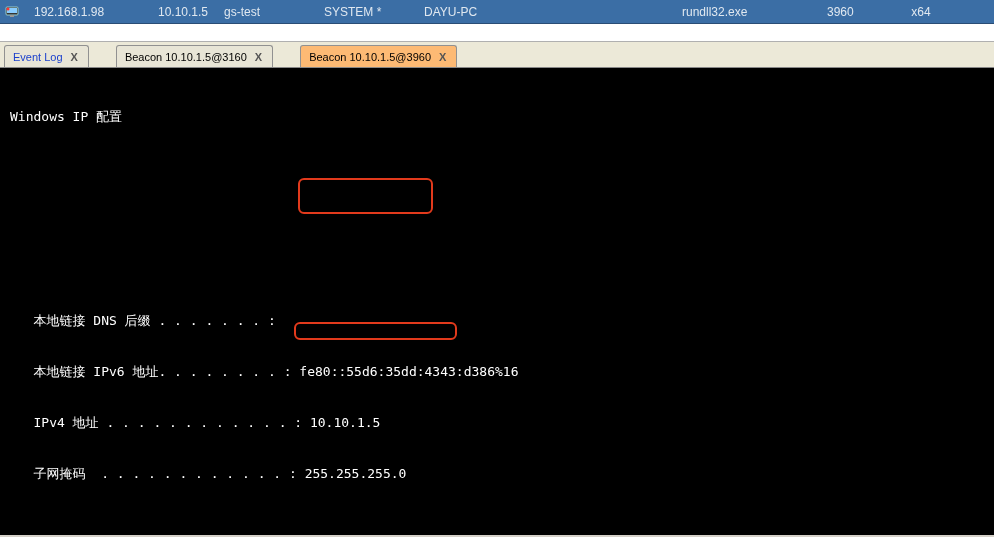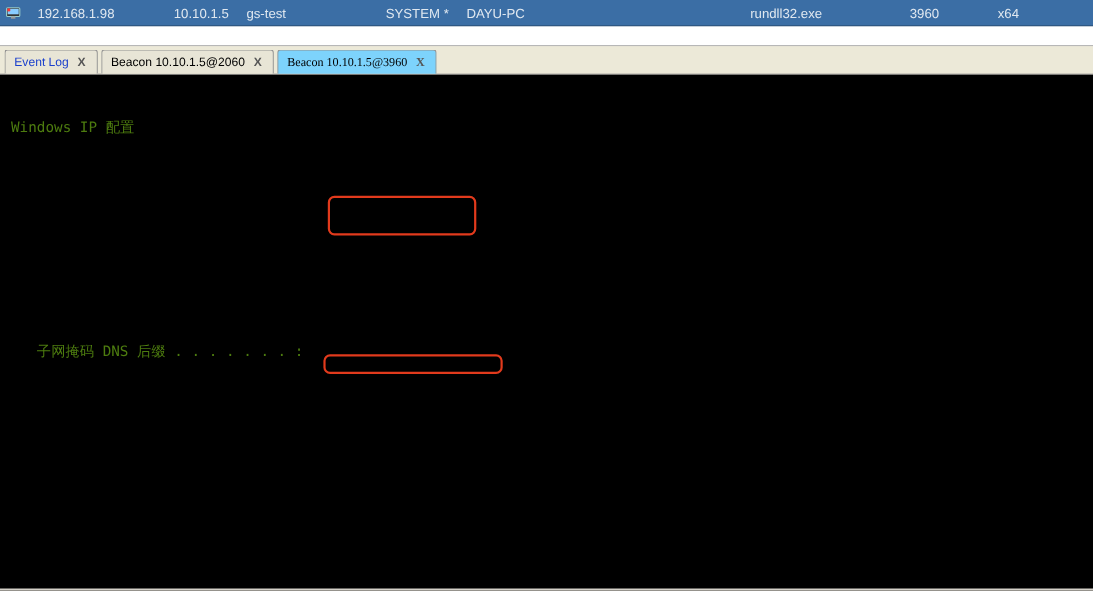--- a/index.html
+++ b/index.html
@@ -29,72 +29,72 @@
       align-items: center;
       justify-content: center;
     }
     .top-col {
       padding: 0 8px;
       white-space: nowrap;
     }
     .col-external { width: 100px; }
     .col-internal { width: 90px; text-align: right; }
     .col-listener { width: 100px; }
-    .col-user { width: 100px; text-align: right; }
+    .col-user { width: 100px; }
     .col-computer { width: 110px; }
     .col-note { width: 100px; }
     .col-process { width: 145px; margin-left: 48px; }
     .col-pid { width: 80px; text-align: left; }
-    .col-arch { width: 50px; text-align: left; padding-right: 14px; }
+    .col-arch { width: 50px; text-align: center; padding-right: 14px; }
     
     .spacer-row {
       height: 18px;
       background: #ffffff;
       border-bottom: 1px solid #b0b0b0;
     }
     
     .tabs-row {
       background: #ece9d8;
       height: 26px;
       display: flex;
       align-items: flex-end;
       padding: 2px 4px 0 4px;
       border-bottom: 1px solid #888;
+      gap: 24px;
     }
     .tab {
       display: inline-flex;
       align-items: center;
       padding: 4px 8px;
       margin-right: 3px;
       border: 1px solid #919191;
       border-bottom: none;
       border-radius: 3px 3px 0 0;
       background: #e8e5d6;
       cursor: pointer;
       font-size: 11px;
       color: #000;
       height: 22px;
     }
     .tab.active {
-      background: #7dd3fc;
+      background: #fdba74;
       position: relative;
       z-index: 2;
-      font-family: Liberation Serif, serif;
     }
     .tab-label { margin-right: 6px; }
     .tab-label.link-blue { color: #1a3fcc; }
     .tab-close {
       color: #555;
       font-weight: bold;
       padding: 0 2px;
     }
     
     .terminal {
       background: #000;
-      color: #4d7c0f;
+      color: #ffffff;
       font-family: "NSimSun", "SimSun", "Consolas", monospace;
       font-size: 13px;
       line-height: 17px;
       padding: 6px 10px;
       height: 467px;
       overflow: hidden;
       white-space: pre;
       position: relative;
     }
     .term-line {
@@ -134,35 +134,38 @@
 </div>
 
 <div class="spacer-row"></div>
 
 <div class="tabs-row">
   <div class="tab">
     <span class="tab-label link-blue">Event Log</span>
     <span class="tab-close">X</span>
   </div>
   <div class="tab">
-    <span class="tab-label">Beacon 10.10.1.5@2060</span>
+    <span class="tab-label">Beacon 10.10.1.5@3160</span>
     <span class="tab-close">X</span>
   </div>
   <div class="tab active">
     <span class="tab-label">Beacon 10.10.1.5@3960</span>
     <span class="tab-close">X</span>
   </div>
 </div>
 
 <div class="terminal">
   <span class="term-line">Windows IP 配置</span>
   <span class="term-line"></span>
   <span class="term-line"></span>
   <span class="term-line"></span>
-  <span class="term-line">   子网掩码 DNS 后缀 . . . . . . . :</span>
+  <span class="term-line">   本地链接 DNS 后缀 . . . . . . . :</span>
+  <span class="term-line">   本地链接 IPv6 地址. . . . . . . . : fe80::55d6:35dd:4343:d386%16</span>
+  <span class="term-line">   IPv4 地址 . . . . . . . . . . . . : 10.10.1.5</span>
+  <span class="term-line">   子网掩码  . . . . . . . . . . . . : 255.255.255.0</span>
   
   
   
   
   
   
   
   
   
   

